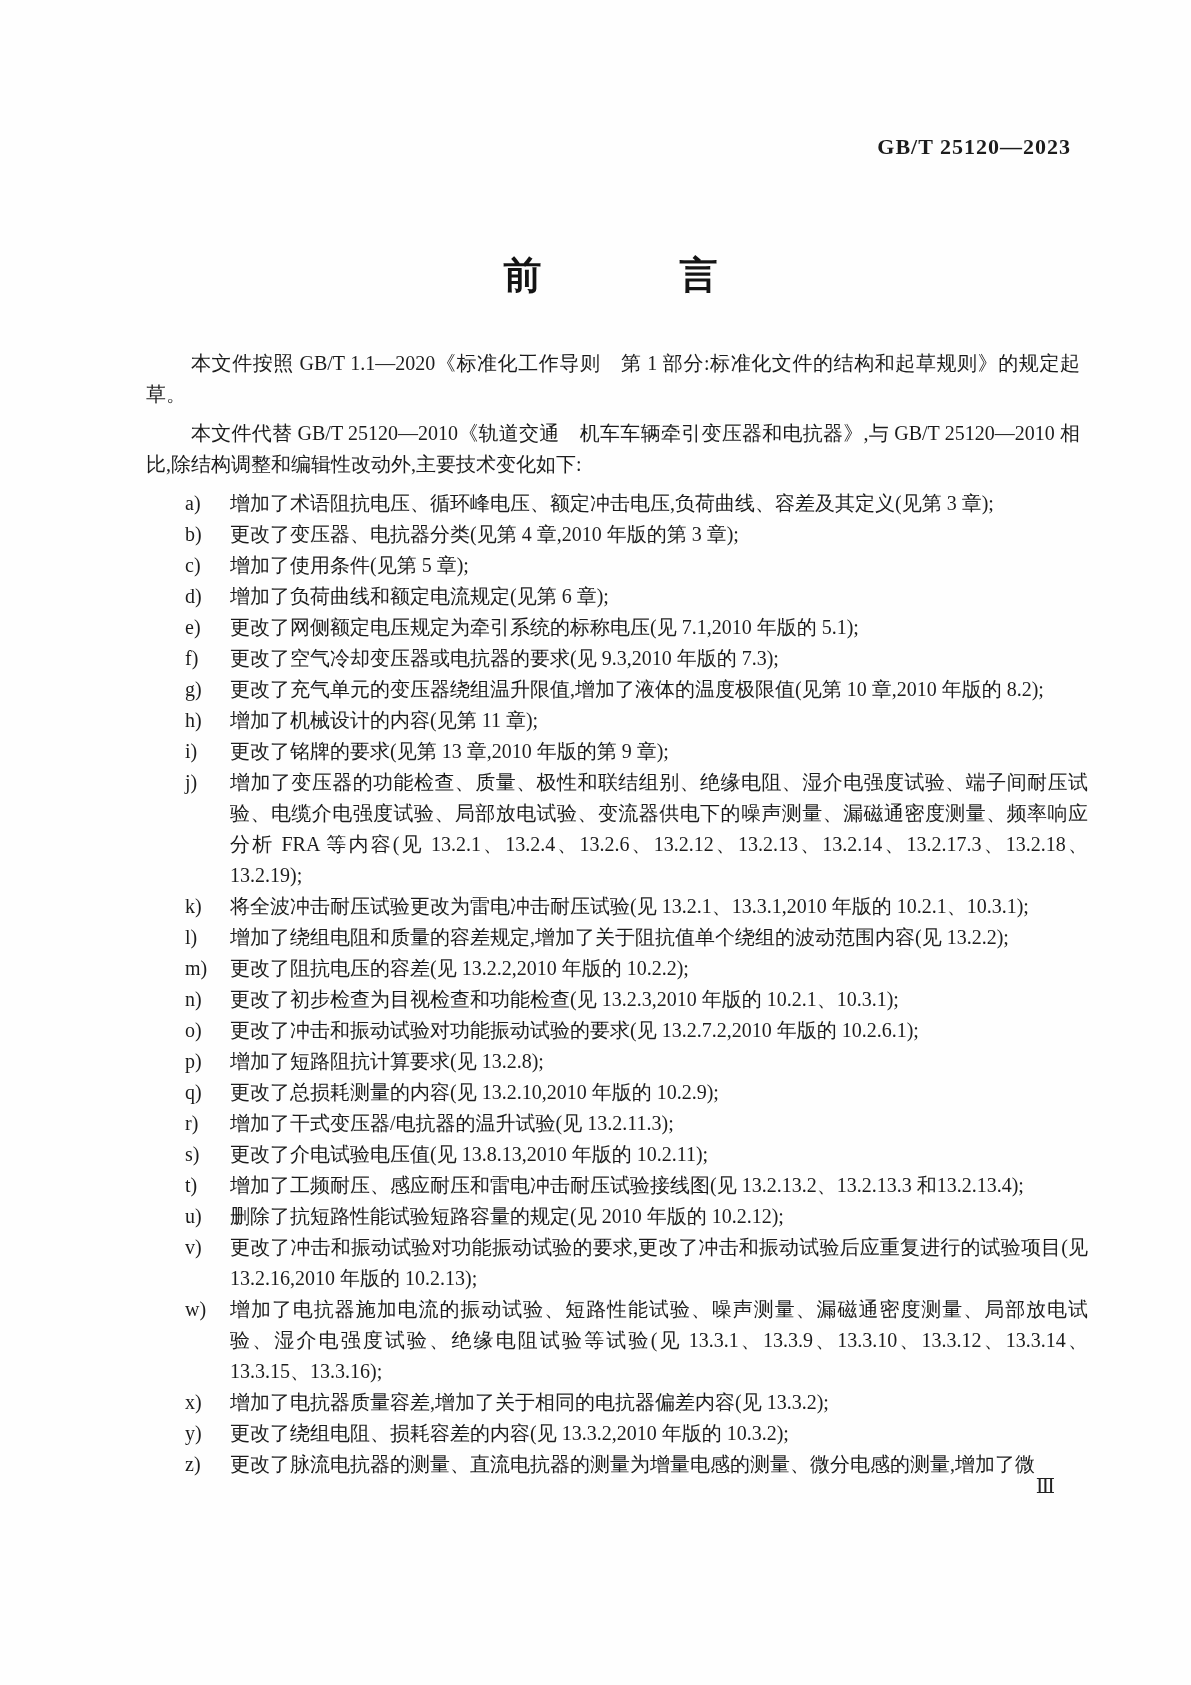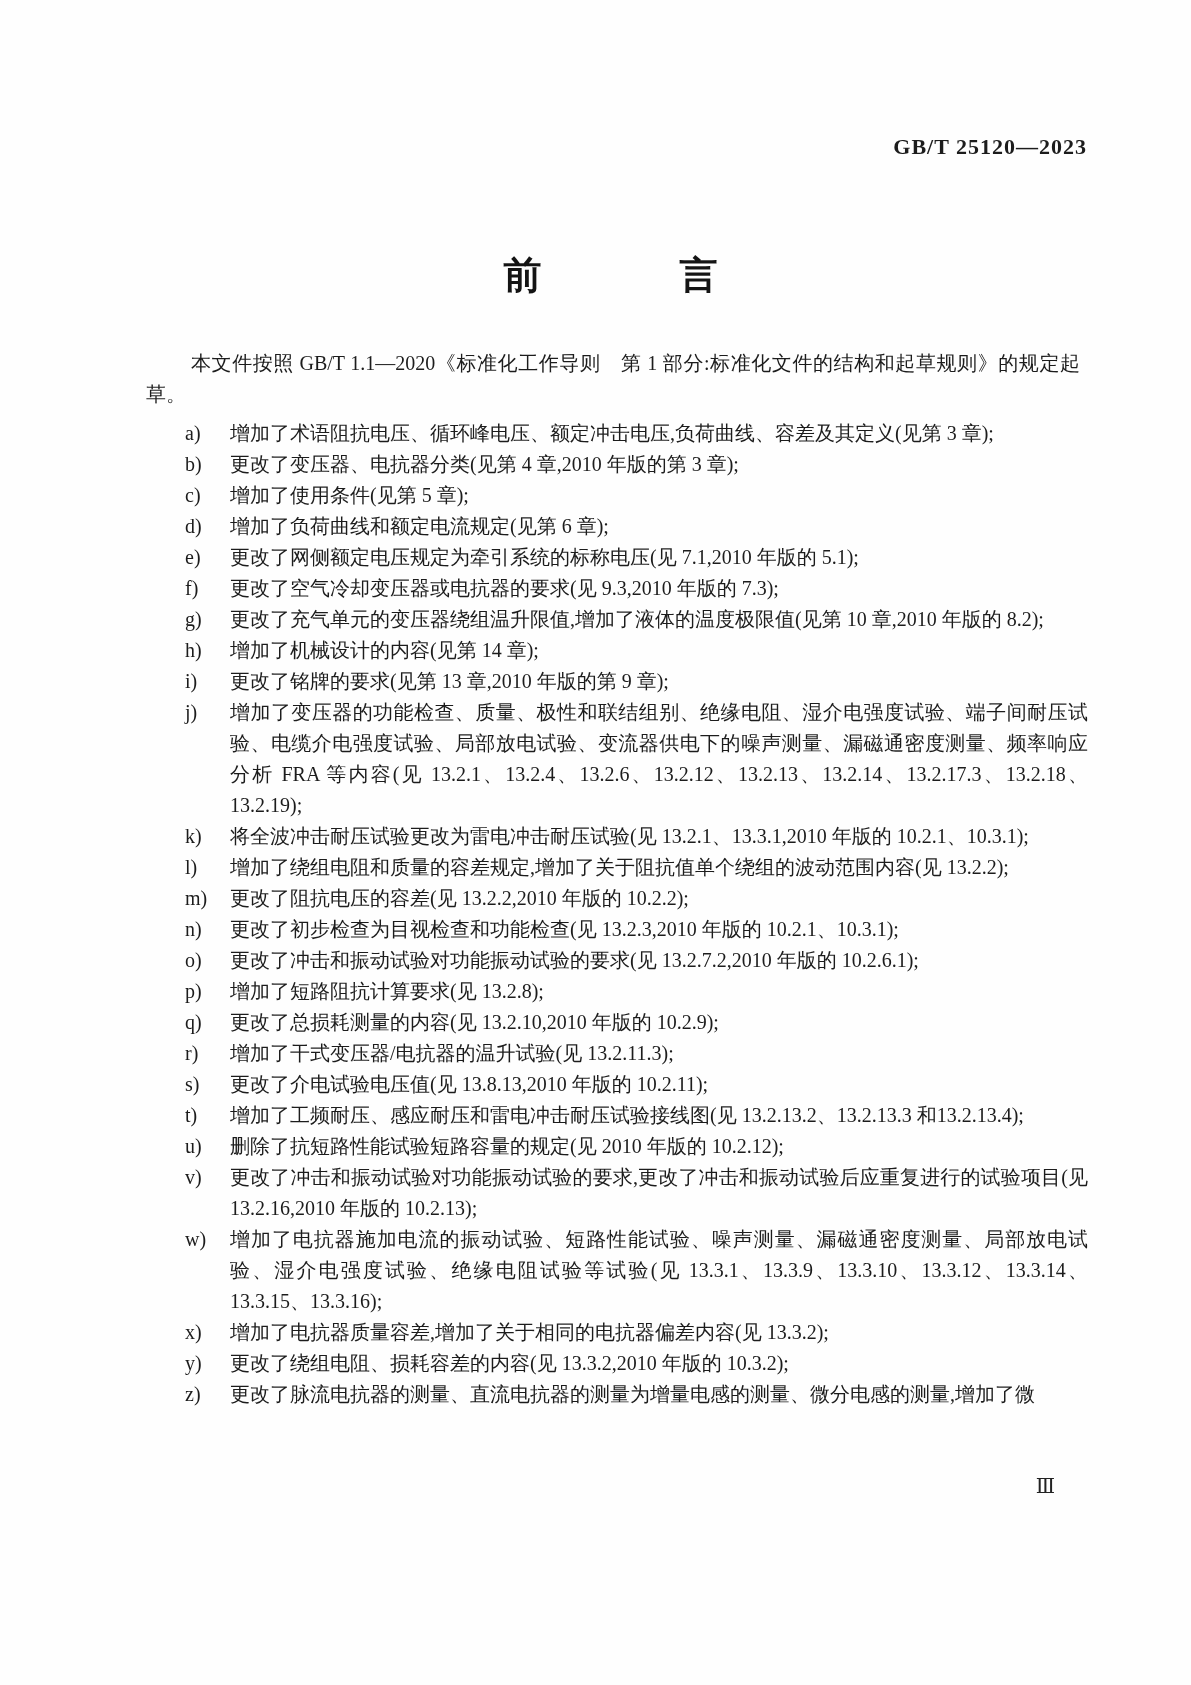--- a/index.html
+++ b/index.html
@@ -12,21 +12,21 @@
     width: 1191px;
     height: 1685px;
     background: #fefefe;
     color: #1c1c1c;
     font-family: "Liberation Serif", "DejaVu Serif", serif;
     overflow: hidden;
   }
   .std-code {
     position: absolute;
     top: 134px;
-    right: 104px;
+    right: 120px;
     font-size: 22px;
     font-weight: 700;
     letter-spacing: 1px;
     white-space: nowrap;
   }
   .fore-title {
     position: absolute;
     top: 232px;
     left: 0;
     width: 100%;
@@ -84,20 +84,21 @@
 <body>
 
 <div class="page">
 
   <div class="std-code">GB/T 25120—2023</div>
 
   <h1 class="fore-title">前　　　言</h1>
 
   <div class="content">
     <p class="para">本文件按照 GB/T 1.1—2020《标准化工作导则　第 1 部分:标准化文件的结构和起草规则》的规定起草。</p>
+    <p class="para">本文件代替 GB/T 25120—2010《轨道交通　机车车辆牵引变压器和电抗器》,与 GB/T 25120—2010 相比,除结构调整和编辑性改动外,主要技术变化如下:</p>
 
     <ul class="changes">
   <li class="change-item">
     <span class="label">a)</span>
     <span class="text">增加了术语阻抗电压、循环峰电压、额定冲击电压,负荷曲线、容差及其定义(见第 3 章);</span>
   </li>
 
   <li class="change-item">
     <span class="label">b)</span>
     <span class="text">更改了变压器、电抗器分类(见第 4 章,2010 年版的第 3 章);</span>
@@ -123,21 +124,21 @@
     <span class="text">更改了空气冷却变压器或电抗器的要求(见 9.3,2010 年版的 7.3);</span>
   </li>
 
   <li class="change-item">
     <span class="label">g)</span>
     <span class="text">更改了充气单元的变压器绕组温升限值,增加了液体的温度极限值(见第 10 章,2010 年版的 8.2);</span>
   </li>
 
   <li class="change-item">
     <span class="label">h)</span>
-    <span class="text">增加了机械设计的内容(见第 14 章);</span>
+    <span class="text">增加了机械设计的内容(见第 11 章);</span>
   </li>
 
   <li class="change-item">
     <span class="label">i)</span>
     <span class="text">更改了铭牌的要求(见第 13 章,2010 年版的第 9 章);</span>
   </li>
 
   <li class="change-item">
     <span class="label">j)</span>
     <span class="text">增加了变压器的功能检查、质量、极性和联结组别、绝缘电阻、湿介电强度试验、端子间耐压试验、电缆介电强度试验、局部放电试验、变流器供电下的噪声测量、漏磁通密度测量、频率响应分析 FRA 等内容(见 13.2.1、13.2.4、13.2.6、13.2.12、13.2.13、13.2.14、13.2.17.3、13.2.18、13.2.19);</span>

